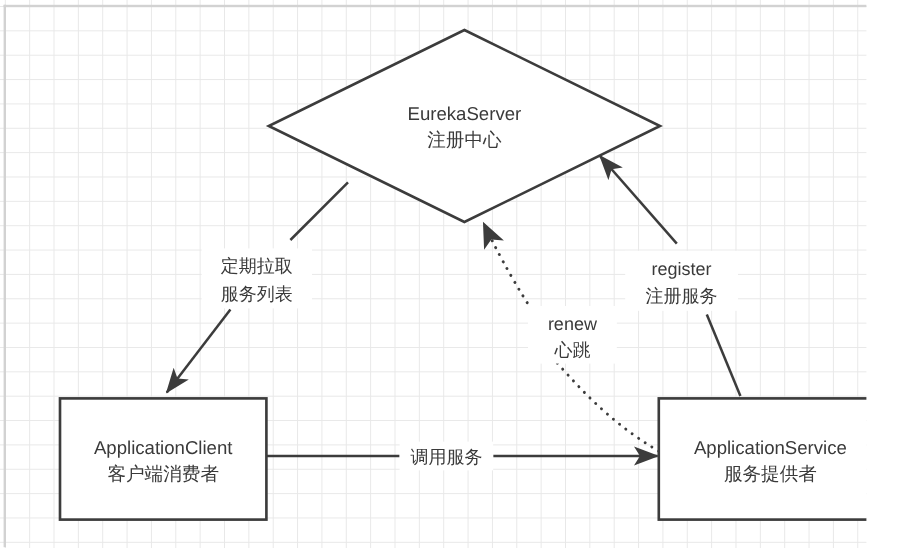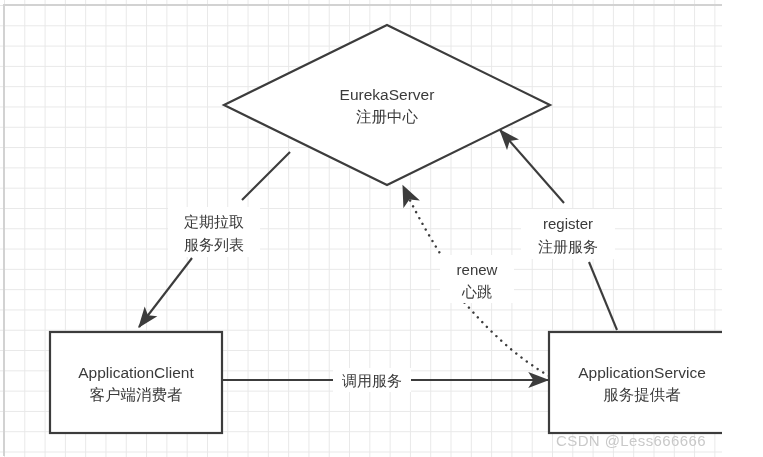--- a/index.html
+++ b/index.html
@@ -155,15 +155,14 @@
       <text class="edge-label" x="477" y="297">心跳</text>
     </g>
 
     <g>
       <rect class="label-bg" x="333" y="368" width="78" height="24"></rect>
       <text class="edge-label" x="372" y="386">调用服务</text>
     </g>
 
   </svg>
 
-  <div class="watermark-text">CSDN @Less666666</div>
 
 </div>
 
 </body></html>

